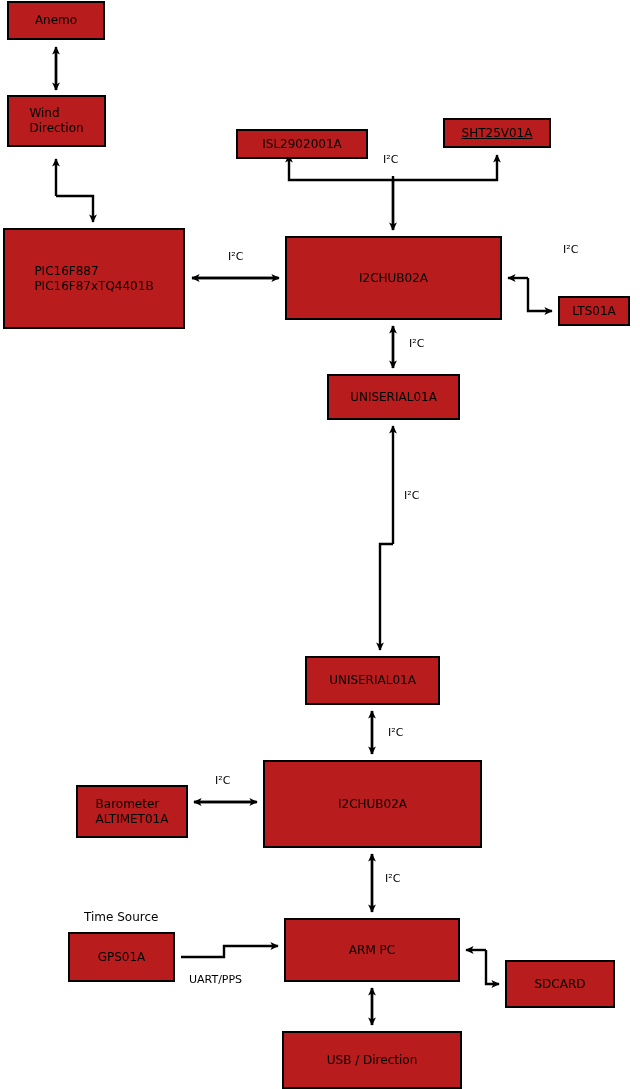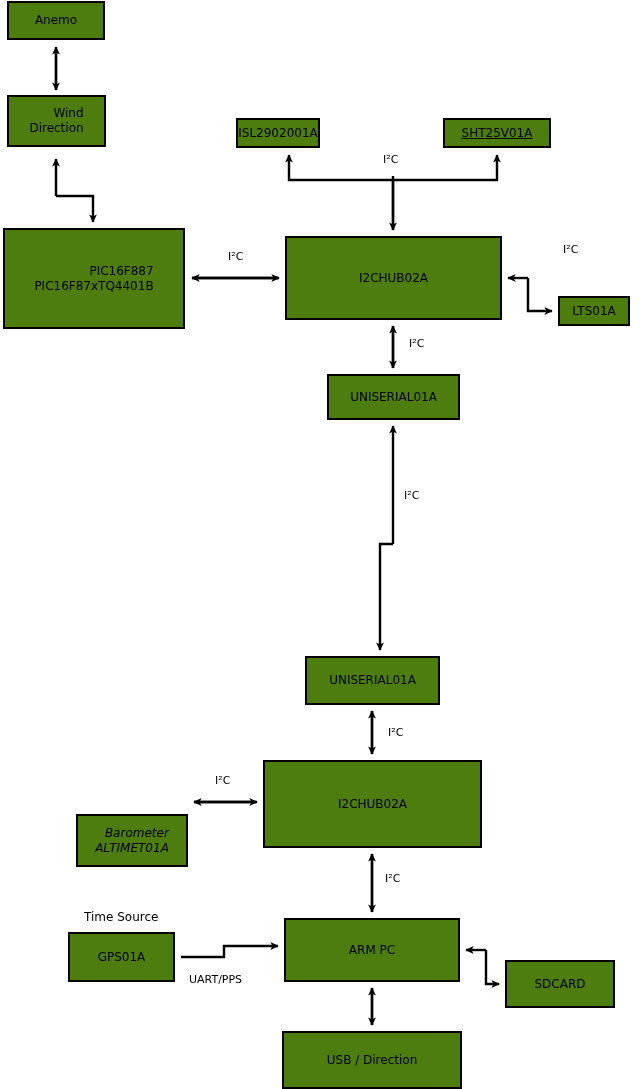--- a/index.html
+++ b/index.html
@@ -21,25 +21,25 @@
     left: 0;
     top: 0;
     width: 640px;
     height: 1089px;
     pointer-events: none;
   }
   .node {
     position: absolute;
     box-sizing: border-box;
     border: 2px solid #000000;
-    background: #4d7c0f;
+    background: #b91c1c;
     display: flex;
     align-items: center;
     justify-content: center;
-    text-align: right;
+    text-align: left;
     color: #000000;
     font-size: 12px;
     line-height: 15px;
     z-index: 2;
   }
   .node .lbl {
     display: block;
     white-space: pre-line;
     padding: 0 3px;
   }
@@ -118,42 +118,42 @@
     <span class="lbl">Anemo</span>
   </div>
   <div class="node" style="left: 7px; top: 95px; width: 99px; height: 52px;">
     <span class="lbl">Wind
 Direction</span>
   </div>
   <div class="node" style="left: 3px; top: 228px; width: 182px; height: 101px;">
     <span class="lbl">PIC16F887
 PIC16F87xTQ4401B</span>
   </div>
-  <div class="node" style="left: 236px; top: 118px; width: 84px; height: 30px;">
+  <div class="node" style="left: 236px; top: 129px; width: 132px; height: 30px;">
     <span class="lbl">ISL2902001A</span>
   </div>
   <div class="node" style="left: 443px; top: 118px; width: 108px; height: 30px; text-decoration: underline;">
     <span class="lbl">SHT25V01A</span>
   </div>
   <div class="node" style="left: 285px; top: 236px; width: 217px; height: 84px;">
     <span class="lbl">I2CHUB02A</span>
   </div>
   <div class="node" style="left: 558px; top: 296px; width: 72px; height: 30px;">
     <span class="lbl">LTS01A</span>
   </div>
   <div class="node" style="left: 327px; top: 374px; width: 133px; height: 46px;">
     <span class="lbl">UNISERIAL01A</span>
   </div>
   <div class="node" style="left: 305px; top: 656px; width: 135px; height: 49px;">
     <span class="lbl">UNISERIAL01A</span>
   </div>
   <div class="node" style="left: 263px; top: 760px; width: 219px; height: 88px;">
     <span class="lbl">I2CHUB02A</span>
   </div>
-  <div class="node" style="left: 76px; top: 814px; width: 112px; height: 53px; font-style: italic;">
+  <div class="node" style="left: 76px; top: 785px; width: 112px; height: 53px;">
     <span class="lbl">Barometer
 ALTIMET01A</span>
   </div>
   <div class="node" style="left: 68px; top: 932px; width: 107px; height: 50px;">
     <span class="lbl">GPS01A</span>
   </div>
   <div class="node" style="left: 284px; top: 918px; width: 176px; height: 64px;">
     <span class="lbl">ARM PC</span>
   </div>
   <div class="node" style="left: 505px; top: 960px; width: 110px; height: 48px;">

